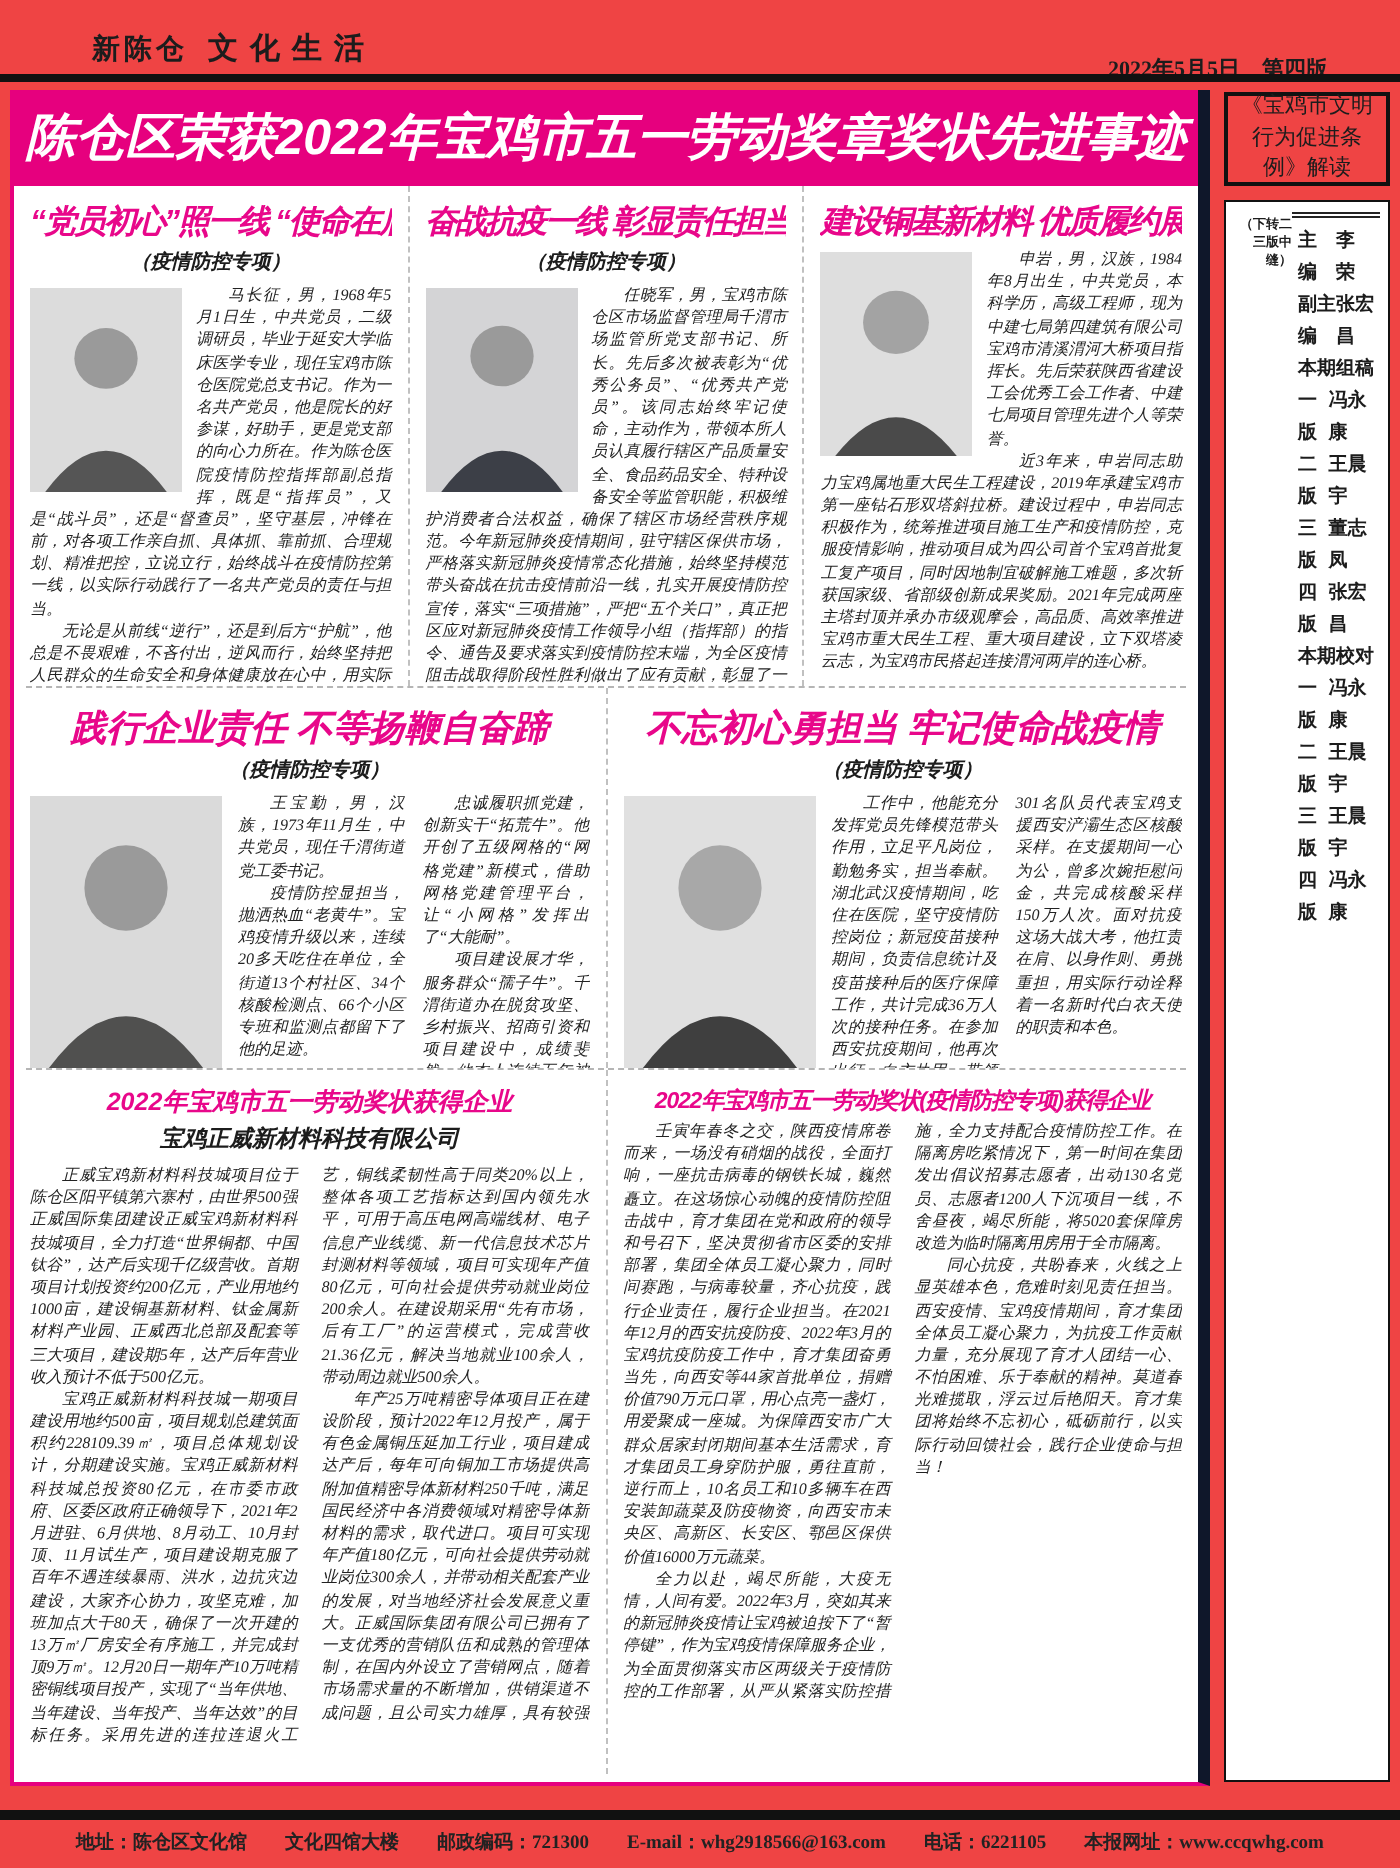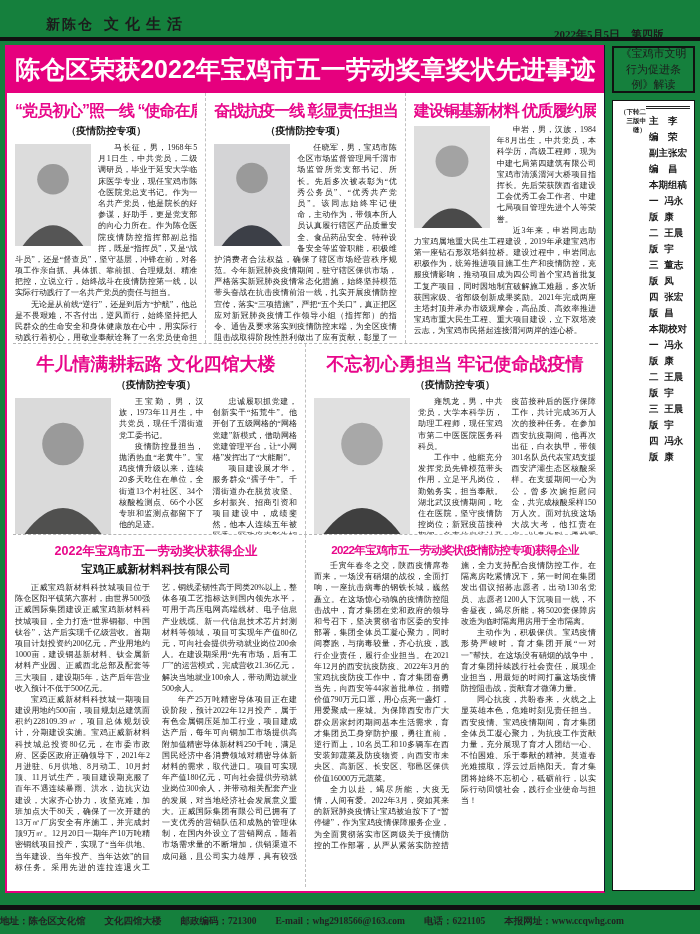--- a/index.html
+++ b/index.html
@@ -1,27 +1,27 @@
 <!DOCTYPE html>
 <html><head>
 <meta charset="utf-8">
 <style>
   html,body{margin:0;padding:0;background:#f3f3f3;}
-  .page{position:relative;width:700px;height:934px;background:#15803d;overflow:hidden;
+  .page{position:relative;width:700px;height:934px;background:#ef4444;overflow:hidden;
         font-family:"Liberation Serif",serif;color:#1c1c1c;}
   
   .masthead{position:absolute;top:7px;left:0;width:700px;display:flex;align-items:center;}
   .mh-left{padding-left:46px;font-size:14px;font-weight:bold;letter-spacing:2px;}
   .mh-center{flex:1;text-align:left;font-size:15px;font-weight:bold;letter-spacing:6px;padding-left:10px;}
   .mh-right{padding-right:36px;font-size:11px;font-weight:bold;margin-top:20px;}
   .top-rule{position:absolute;top:37px;left:0;width:700px;height:4px;background:#111;}
   
   .frame{position:absolute;left:5px;top:45px;width:600px;height:848px;
-         border-left:2px solid #e6007e;border-right:1px solid #0f172a;border-bottom:2px solid #e6007e;
-         box-sizing:border-box;background:#fff;}
+         border-left:2px solid #e6007e;border-right:6px solid #0f172a;border-bottom:2px solid #e6007e;
+         box-sizing:border-box;background:#fff;font-style:italic;}
   .banner{height:48px;line-height:48px;background:#e6007e;color:#fff;text-align:center;
           font-family:"Liberation Sans",sans-serif;font-weight:bold;font-size:25px;letter-spacing:0px;white-space:nowrap;overflow:hidden;}
   .row{display:flex;box-sizing:border-box;}
   .row1{height:250px;}
   .row2{height:190px;}
   .row3{height:352px;}
   .art{flex:1;padding:4px 8px 2px 8px;box-sizing:border-box;overflow:hidden;}
   .row .art + .art{border-left:1px dashed #c0c0c0;}
   .hsep{border-top:1px dashed #b5b5b5;margin:0 6px;height:0;}
   h2.hl{margin:4px 0 2px 0;text-align:center;color:#e8078a;font-family:"Liberation Sans",sans-serif;
@@ -51,21 +51,21 @@
   .sb-box{position:absolute;left:612px;top:100px;width:83px;height:791px;box-sizing:border-box;
           border:1.5px solid #111;padding:5px 4px 4px 4px;display:flex;background:#fff;}
   .sb-text{flex:1;overflow:hidden;font-size:6.5px;line-height:1.22;text-align:justify;color:#222;}
   .sb-text p{margin:0;text-indent:2em;}
   .sb-cont{font-size:6.5px;text-align:right;font-weight:bold;margin:2px 0 3px 0;}
   .credits{border-top:3px double #222;padding-top:4px;font-family:"Liberation Sans",sans-serif;}
   .cr-row{display:flex;justify-content:space-between;font-size:9.5px;font-weight:bold;line-height:16px;padding:0 3px;}
   .cr-title{text-align:center;font-size:9.5px;font-weight:bold;line-height:16px;}
   
   .bot-rule{position:absolute;top:905px;left:0;width:700px;height:5px;background:#111;}
-  .footer{position:absolute;top:915px;left:0;width:700px;text-align:left;font-size:9.5px;font-weight:bold;color:#222;}
+  .footer{position:absolute;top:915px;left:0;width:700px;text-align:center;font-size:9.5px;font-weight:bold;color:#222;}
 </style>
 </head>
 <body>
 
 <div class="page">
 
   <div class="masthead">
     <div class="mh-left">新陈仓</div>
     <div class="mh-center">文化生活</div>
     <div class="mh-right">2022年5月5日　第四版</div>
@@ -120,21 +120,21 @@
           <p>申岩，男，汉族，1984年8月出生，中共党员，本科学历，高级工程师，现为中建七局第四建筑有限公司宝鸡市清溪渭河大桥项目指挥长。先后荣获陕西省建设工会优秀工会工作者、中建七局项目管理先进个人等荣誉。</p>
           <p>近3年来，申岩同志助力宝鸡属地重大民生工程建设，2019年承建宝鸡市第一座钻石形双塔斜拉桥。建设过程中，申岩同志积极作为，统筹推进项目施工生产和疫情防控，克服疫情影响，推动项目成为四公司首个宝鸡首批复工复产项目，同时因地制宜破解施工难题，多次斩获国家级、省部级创新成果奖励。2021年完成两座主塔封顶并承办市级观摩会，高品质、高效率推进宝鸡市重大民生工程、重大项目建设，立下双塔凌云志，为宝鸡市民搭起连接渭河两岸的连心桥。</p>
         </div>
       </section>
     </div>
 
     <div class="hsep"></div>
 
     <div class="row row2">
       <section class="art">
-        <h2 class="hl">牛儿情满耕耘路 文化四馆大楼</h2>
+        <h2 class="hl">践行企业责任 不等扬鞭自奋蹄</h2>
         <div class="sub">（疫情防控专项）</div>
         <div class="body2">
           <div class="photo md">
             <svg viewBox="0 0 60 84" preserveAspectRatio="none">
               <rect width="60" height="84" fill="#dadada"></rect>
               <circle cx="30" cy="28" r="13" fill="#9a9a9a"></circle>
               <path d="M5 84 Q30 50 55 84 Z" fill="#50504f"></path>
             </svg>
           </div>
           <div class="cols2">
@@ -151,21 +151,20 @@
         <div class="sub">（疫情防控专项）</div>
         <div class="body2">
           <div class="photo md">
             <svg viewBox="0 0 60 84" preserveAspectRatio="none">
               <rect width="60" height="84" fill="#e0e0e0"></rect>
               <circle cx="30" cy="28" r="13" fill="#a8a8a8"></circle>
               <path d="M5 84 Q30 50 55 84 Z" fill="#3f3f3f"></path>
             </svg>
           </div>
           <div class="cols2">
-            <p>雍凯龙，男，中共党员，大学本科学历，助理工程师，现任宝鸡市第二中医医院医务科科员。</p>
             <p>工作中，他能充分发挥党员先锋模范带头作用，立足平凡岗位，勤勉务实，担当奉献。湖北武汉疫情期间，吃住在医院，坚守疫情防控岗位；新冠疫苗接种期间，负责信息统计及疫苗接种后的医疗保障工作，共计完成36万人次的接种任务。在参加西安抗疫期间，他再次出征，白衣执甲，带领301名队员代表宝鸡支援西安浐灞生态区核酸采样。在支援期间一心为公，曾多次婉拒慰问金，共完成核酸采样150万人次。面对抗疫这场大战大考，他扛责在肩、以身作则、勇挑重担，用实际行动诠释着一名新时代白衣天使的职责和本色。</p>
           </div>
         </div>
       </section>
     </div>
 
     <div class="hsep"></div>
 
     <div class="row row3">
       <section class="art">
@@ -176,21 +175,20 @@
           <p>宝鸡正威新材料科技城一期项目建设用地约500亩，项目规划总建筑面积约228109.39㎡，项目总体规划设计，分期建设实施。宝鸡正威新材料科技城总投资80亿元，在市委市政府、区委区政府正确领导下，2021年2月进驻、6月供地、8月动工、10月封顶、11月试生产，项目建设期克服了百年不遇连续暴雨、洪水，边抗灾边建设，大家齐心协力，攻坚克难，加班加点大干80天，确保了一次开建的13万㎡厂房安全有序施工，并完成封顶9万㎡。12月20日一期年产10万吨精密铜线项目投产，实现了“当年供地、当年建设、当年投产、当年达效”的目标任务。采用先进的连拉连退火工艺，铜线柔韧性高于同类20%以上，整体各项工艺指标达到国内领先水平，可用于高压电网高端线材、电子信息产业线缆、新一代信息技术芯片封测材料等领域，项目可实现年产值80亿元，可向社会提供劳动就业岗位200余人。在建设期采用“先有市场，后有工厂”的运营模式，完成营收21.36亿元，解决当地就业100余人，带动周边就业500余人。</p>
           <p>年产25万吨精密导体项目正在建设阶段，预计2022年12月投产，属于有色金属铜压延加工行业，项目建成达产后，每年可向铜加工市场提供高附加值精密导体新材料250千吨，满足国民经济中各消费领域对精密导体新材料的需求，取代进口。项目可实现年产值180亿元，可向社会提供劳动就业岗位300余人，并带动相关配套产业的发展，对当地经济社会发展意义重大。正威国际集团有限公司已拥有了一支优秀的营销队伍和成熟的管理体制，在国内外设立了营销网点，随着市场需求量的不断增加，供销渠道不成问题，且公司实力雄厚，具有较强的投融资能力，为实施本项目提供了资金保证，鼎力支持，共创佳绩！</p>
         </div>
       </section>
 
       <section class="art">
         <h2 class="hl tight">2022年宝鸡市五一劳动奖状(疫情防控专项)获得企业</h2>
         <div class="cols2 big">
           <p>壬寅年春冬之交，陕西疫情席卷而来，一场没有硝烟的战役，全面打响，一座抗击病毒的钢铁长城，巍然矗立。在这场惊心动魄的疫情防控阻击战中，育才集团在党和政府的领导和号召下，坚决贯彻省市区委的安排部署，集团全体员工凝心聚力，同时间赛跑，与病毒较量，齐心抗疫，践行企业责任，履行企业担当。在2021年12月的西安抗疫防疫、2022年3月的宝鸡抗疫防疫工作中，育才集团奋勇当先，向西安等44家首批单位，捐赠价值790万元口罩，用心点亮一盏灯，用爱聚成一座城。为保障西安市广大群众居家封闭期间基本生活需求，育才集团员工身穿防护服，勇往直前，逆行而上，10名员工和10多辆车在西安装卸蔬菜及防疫物资，向西安市未央区、高新区、长安区、鄠邑区保供价值16000万元蔬菜。</p>
           <p>全力以赴，竭尽所能，大疫无情，人间有爱。2022年3月，突如其来的新冠肺炎疫情让宝鸡被迫按下了“暂停键”，作为宝鸡疫情保障服务企业，为全面贯彻落实市区两级关于疫情防控的工作部署，从严从紧落实防控措施，全力支持配合疫情防控工作。在隔离房吃紧情况下，第一时间在集团发出倡议招募志愿者，出动130名党员、志愿者1200人下沉项目一线，不舍昼夜，竭尽所能，将5020套保障房改造为临时隔离用房用于全市隔离。</p>
-          <p>主动作为，积极保供。宝鸡疫情形势严峻时，育才集团开展“一对一”帮扶。在这场没有硝烟的战争中，育才集团持续践行社会责任，展现企业担当，用最短的时间打赢这场疫情防控阻击战，贡献育才微薄力量。</p>
           <p>同心抗疫，共盼春来，火线之上显英雄本色，危难时刻见责任担当。西安疫情、宝鸡疫情期间，育才集团全体员工凝心聚力，为抗疫工作贡献力量，充分展现了育才人团结一心、不怕困难、乐于奉献的精神。莫道春光难揽取，浮云过后艳阳天。育才集团将始终不忘初心，砥砺前行，以实际行动回馈社会，践行企业使命与担当！</p>
         </div>
       </section>
     </div>
   </div>
 
   <div class="sb-title">《宝鸡市文明行为促进条例》解读</div>
 
   <div class="sb-box">
     <div class="sb-text">

